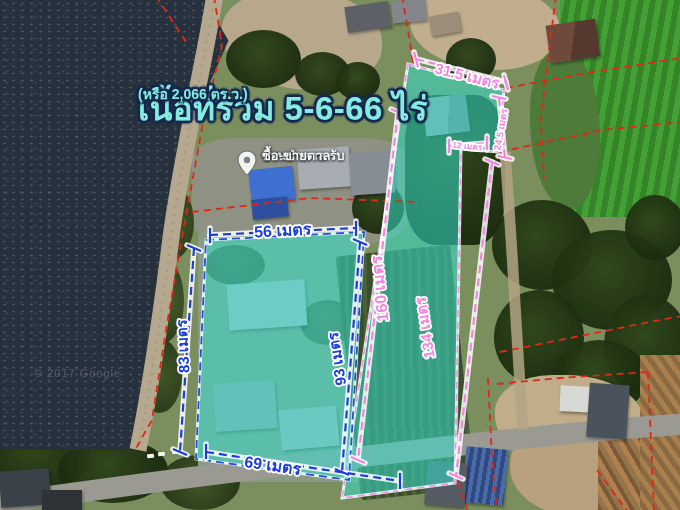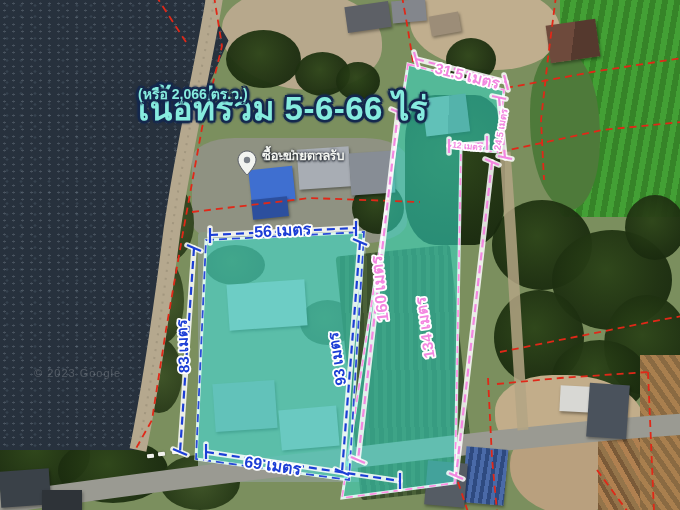--- a/index.html
+++ b/index.html
@@ -226,14 +226,14 @@
 
   <div class="place">
     <svg style="left:0;top:2px;" width="22" height="26" viewBox="0 0 22 26">
       <path d="M11,1 C16,1 20,5 20,10 C20,16 11,25 11,25 C11,25 2,16 2,10 C2,5 6,1 11,1 Z" fill="#f2f4f0" stroke="#5a5e66" stroke-width="1"></path>
       <circle cx="11" cy="10" r="3.2" fill="#7a8088"></circle>
     </svg>
     <span class="txt">บ้านป่าตาล รับ</span>
     <span class="txt">ซื้อ-ขายตาล</span>
   </div>
 
-  <div class="watermark">© 2023 Google</div>
+  <div class="watermark">© 2017 Google</div>
 </div>
 
 </body></html>

